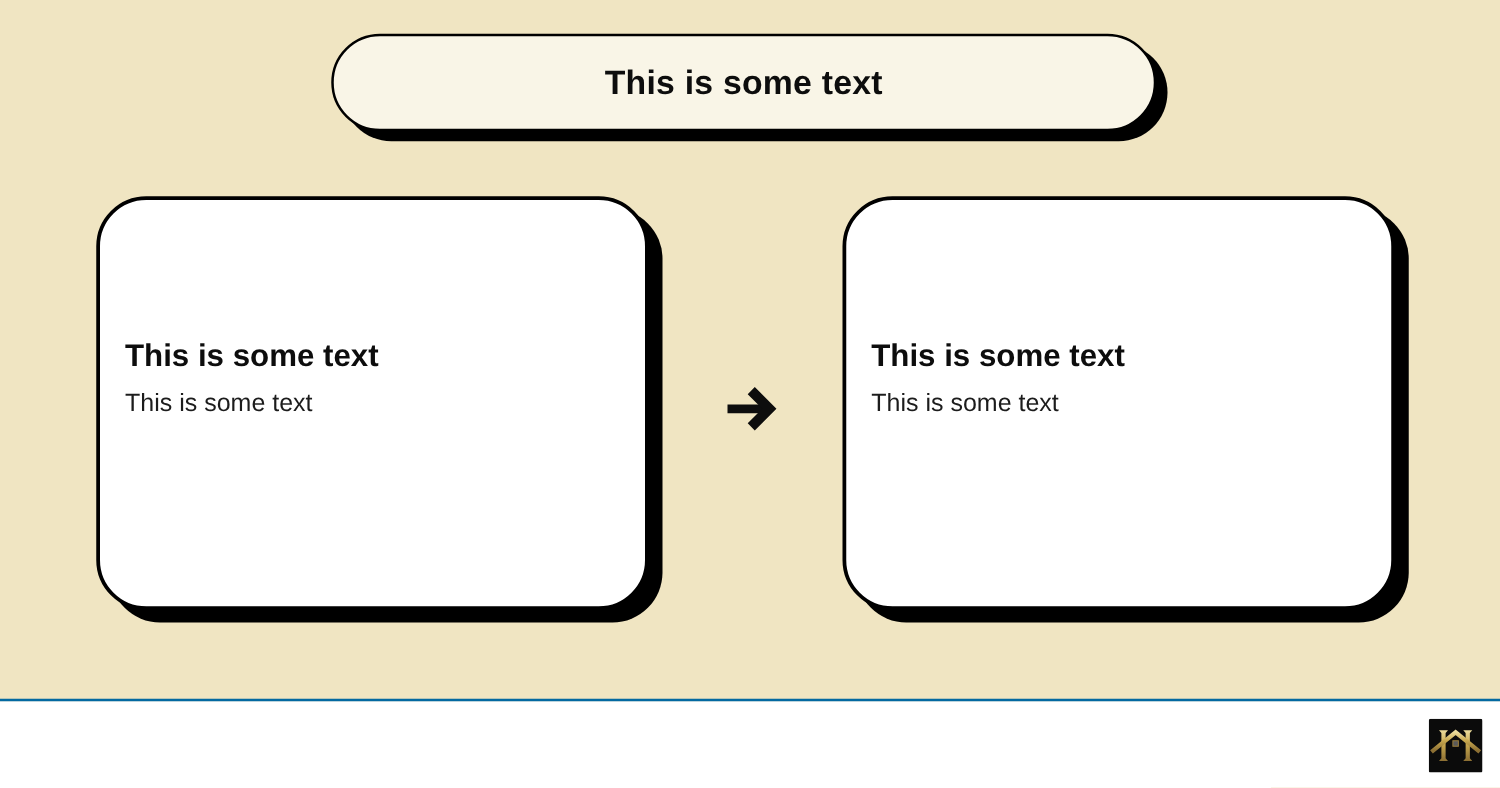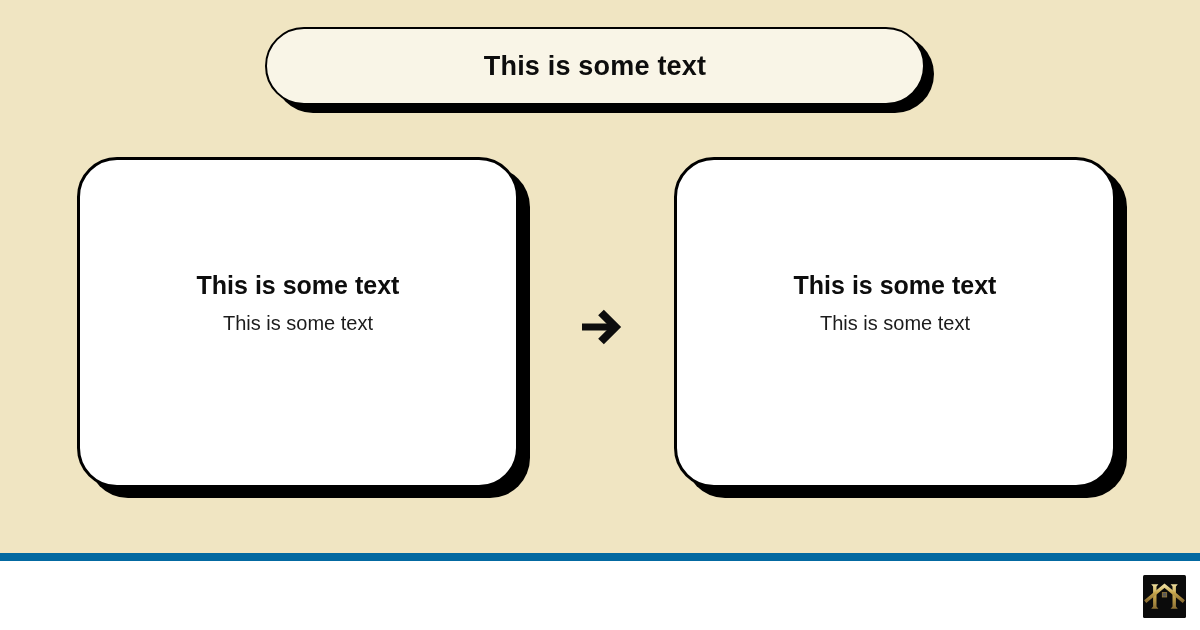--- a/index.html
+++ b/index.html
@@ -14,22 +14,21 @@
   }
   .page { position: absolute; inset: 0; }
 
   
   .hero {
     position: absolute;
     top: 0; left: 0;
     width: 1200px;
     height: 561px;
     background: #f0e5c2;
-    border-bottom: 8px solid #0369a1;
-    text-align: center;
+    border-bottom: 2px solid #0369a1;
   }
 
   
   .banner {
     position: absolute;
     left: 265px;
     top: 27px;
     width: 660px;
     height: 78px;
     background: #f9f5e7;

